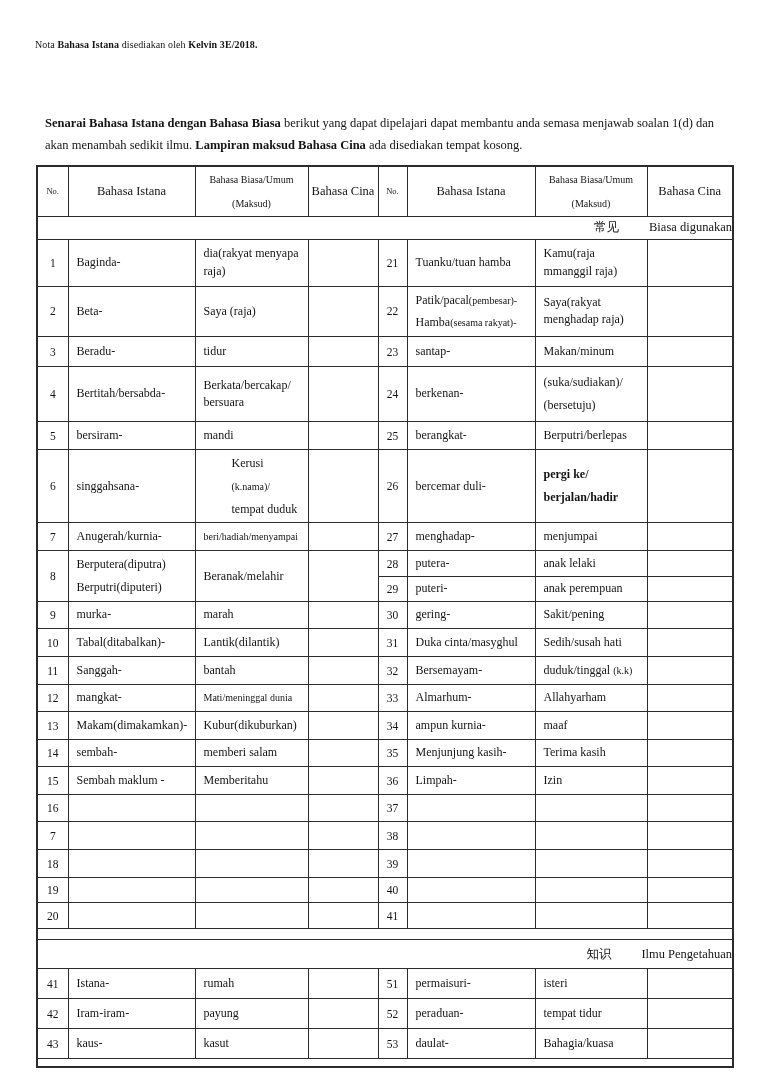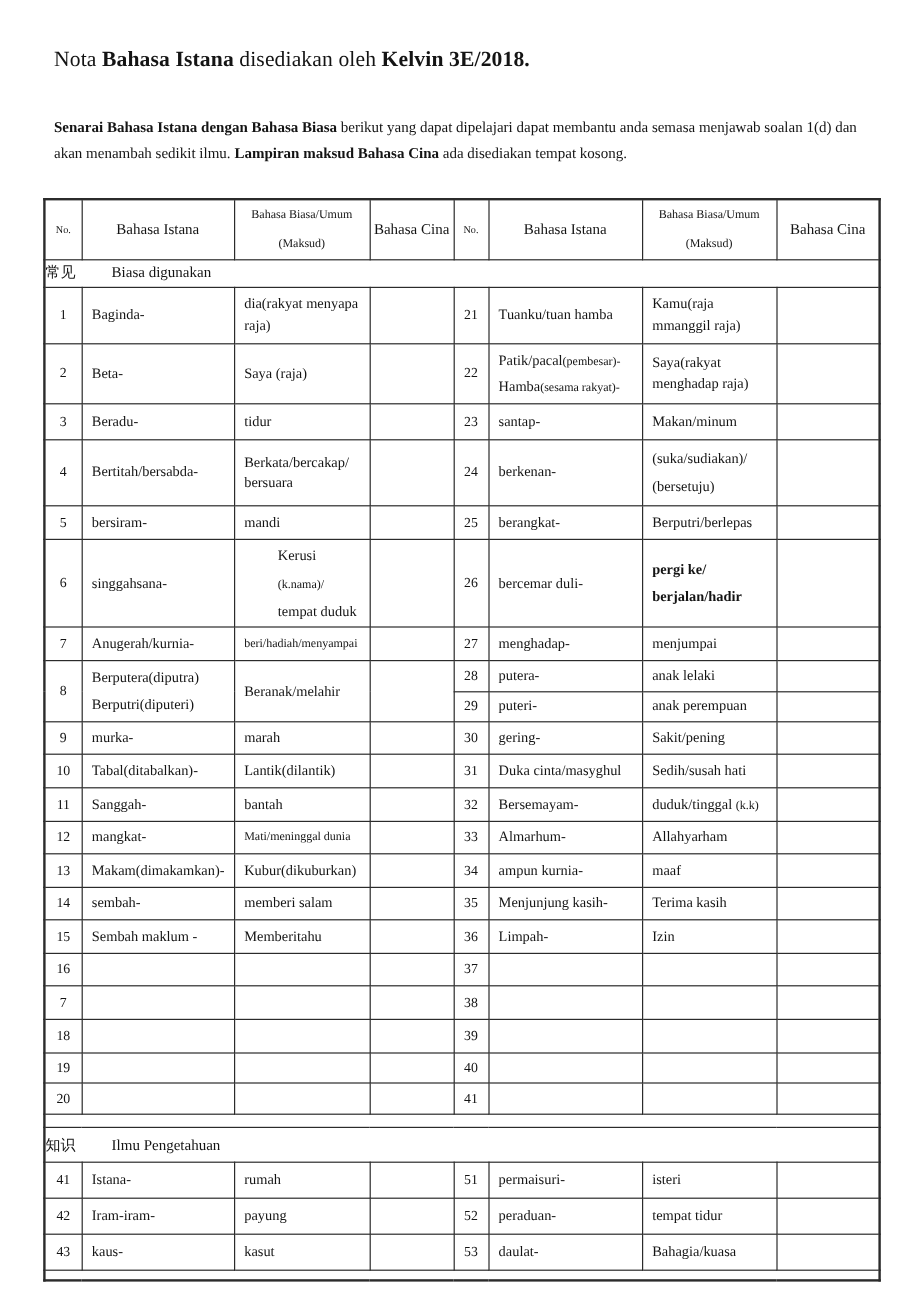--- a/index.html
+++ b/index.html
@@ -1,32 +1,32 @@
 <!DOCTYPE html>
 <html><head>
 <meta charset="utf-8">
 <style>
   * { margin:0; padding:0; box-sizing:border-box; }
   html,body { background:#ffffff; }
   body { font-family:"Liberation Serif","DejaVu Serif",serif; color:#141414; }
   .page { position:relative; width:768px; height:1087px; background:#ffffff; overflow:hidden; }
-  .note { position:absolute; left:45px; top:39px; font-size:18px; letter-spacing:.1px; }
-  .intro { position:absolute; left:45px; top:95px; width:684px; font-size:12.5px; line-height:22px; }
+  .note { position:absolute; left:35px; top:39px; font-size:10px; letter-spacing:.1px; }
+  .intro { position:absolute; left:45px; top:112px; width:684px; font-size:12.5px; line-height:22px; }
   b { font-weight:bold; }
   table.vocab { position:absolute; left:36px; top:165px; width:696px; border-collapse:collapse; table-layout:fixed; border:2px solid #2b2b2b; }
   table.vocab td { border:1px solid #2b2b2b; vertical-align:middle; overflow:hidden; }
   .head-no { text-align:center; font-size:8.5px; }
   .c-head { text-align:center; font-size:12.5px; line-height:1.3; }
   .c-head-sub { font-size:10px;margin-left:36px; }
   .c-head-sub .maksud { margin-top:11px; }
   .c-no { text-align:center; font-size:11.5px; }
   .c-txt { padding:2px 4px 2px 8px; font-size:12px; line-height:1.45; white-space:pre-line; }
   .c-txt.sm { font-size:10px; }
   .xs { font-size:10px; }
-  .section-cell { text-align:left; font-size:12.5px; }
+  .section-cell { text-align:right; font-size:12.5px; }
   .section-cell .cn { margin-right:30px; }
 </style>
 </head>
 <body>
 
 <div class="page">
 
   <p class="note"><span>Nota </span><b>Bahasa Istana</b><span> disediakan oleh </span><b>Kelvin 3E/2018.</b></p>
 
   <p class="intro"><b>Senarai Bahasa Istana dengan Bahasa Biasa</b><span> berikut yang dapat dipelajari dapat membantu anda semasa menjawab soalan 1(d) dan akan menambah sedikit ilmu. </span><b>Lampiran maksud Bahasa Cina</b><span> ada disediakan tempat kosong.</span></p>

